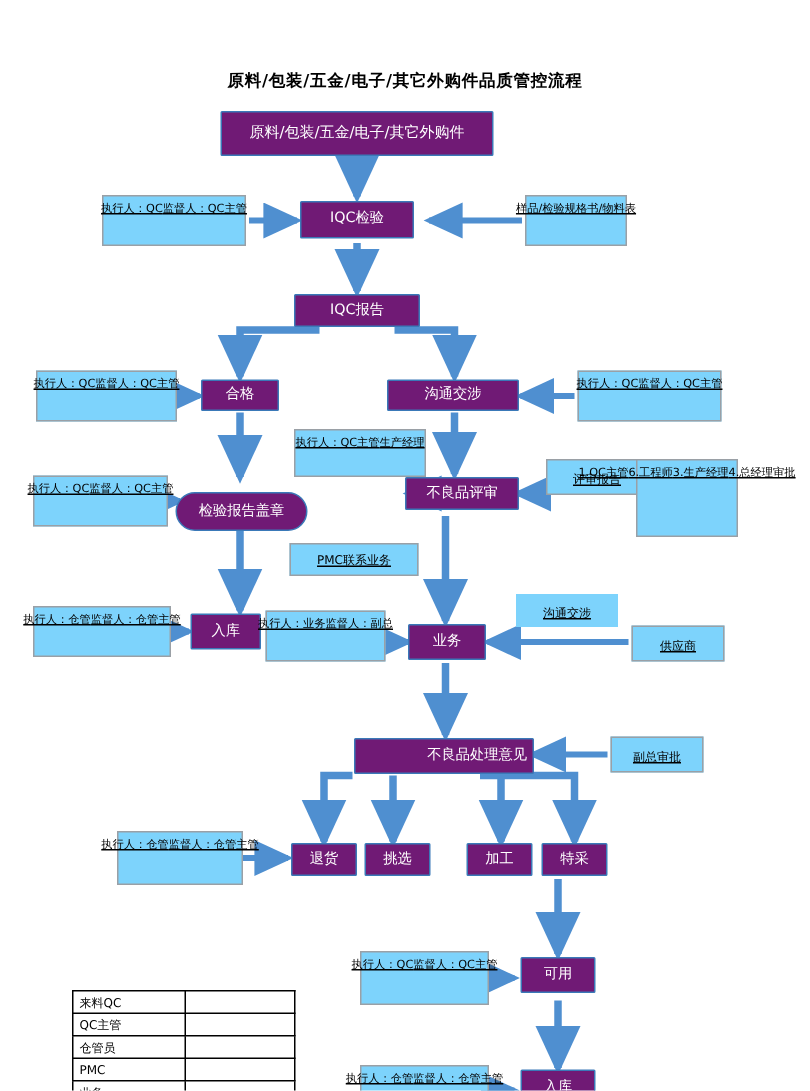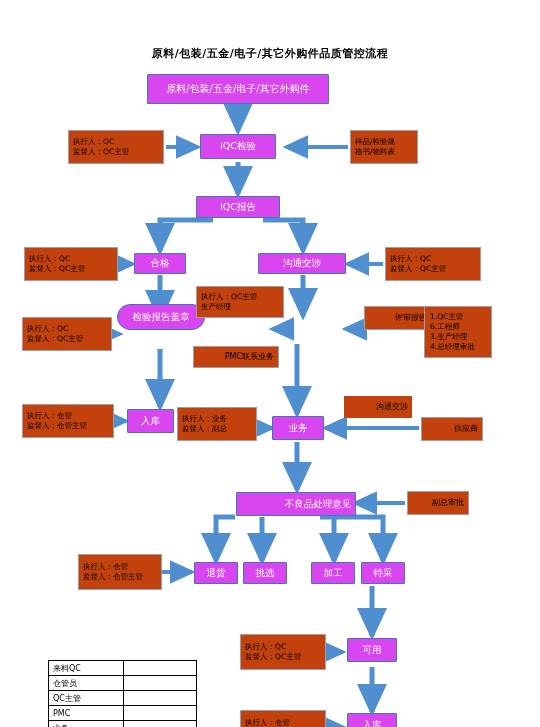--- a/index.html
+++ b/index.html
@@ -8,31 +8,31 @@
     font-family:"DejaVu Sans","Liberation Sans",sans-serif;
     position:relative;overflow:hidden;
   }
   #stage{position:absolute;left:0;top:0;width:492px;height:727px;margin-top:24px;}
   .title{
     position:absolute;left:0;top:22px;width:540px;text-align:center;
     font-size:11px;font-weight:bold;color:#000;letter-spacing:0.5px;
   }
   .node{
     position:absolute;box-sizing:border-box;
-    background:#d946ef;color:#ffffff;border:1px solid #3a79b8;
+    background:#701a75;color:#ffffff;border:1px solid #3a79b8;
     display:flex;align-items:center;justify-content:center;
     font-size:9.5px;text-align:center;line-height:1.15;
     border-radius:1px;
   }
   .node.big{font-size:10px;}
   .note{
-    position:absolute;box-sizing:border-box;background:#c2410c;
+    position:absolute;box-sizing:border-box;background:#7dd3fc;
     border:1px solid #9aa0a6;color:#000;
     font-size:7.5px;line-height:1.35;padding:3px 4px;
-    display:flex;flex-direction:column;justify-content:center;
+    display:flex;flex-direction:row;justify-content:center;text-decoration:underline;
   }
   .note.center{align-items:flex-end;justify-content:center;text-align:center;font-size:8px;}
   .note .ln{white-space:nowrap;}
   .note.list{font-size:7.5px;line-height:1.35;padding:3px 5px;}
   svg#arrows{position:absolute;left:0;top:0;width:540px;height:727px;pointer-events:none;}
   table.legend{
     position:absolute;left:48px;top:636px;border-collapse:collapse;
     font-size:8px;color:#000;
   }
   table.legend td{
@@ -119,22 +119,23 @@
   <div class="node big" style="left:147px;top:50px;width:182px;height:30px;">原料/包装/五金/电子/其它外购件</div>
 
   <div class="node" style="left:196px;top:172px;width:84px;height:22px;">IQC报告</div>
 
   <div class="node" style="left:200px;top:110px;width:76px;height:25px;">IQC检验</div>
 
   <div class="node" style="left:134px;top:229px;width:52px;height:21px;">合格</div>
 
   <div class="node" style="left:258px;top:229px;width:88px;height:21px;">沟通交涉</div>
 
-  <div class="node" style="left:117px;top:280px;width:88px;height:26px;border-radius:13px;">检验报告盖章</div>
-
+  <div class="node" style="left:117px;top:304px;width:88px;height:26px;border-radius:13px;">检验报告盖章</div>
+
+  <div class="node" style="left:270px;top:294px;width:76px;height:22px;">不良品评审</div>
 
   <div class="node" style="left:127px;top:385px;width:47px;height:24px;">入库</div>
 
   <div class="node" style="left:272px;top:392px;width:52px;height:24px;">业务</div>
 
   <div class="node" style="left:236px;top:468px;width:120px;height:24px;padding-left:44px;">不良品处理意见</div>
 
   <div class="node" style="left:194px;top:538px;width:44px;height:22px;">退货</div>
   <div class="node" style="left:243px;top:538px;width:44px;height:22px;">挑选</div>
   <div class="node" style="left:311px;top:538px;width:44px;height:22px;">加工</div>
@@ -178,21 +179,21 @@
     <span class="ln">评审报告</span>
   </div>
 
   <div class="note list" style="left:424px;top:282px;width:68px;height:52px;">
     <span class="ln">1.QC主管</span>
     <span class="ln">6.工程师</span>
     <span class="ln">3.生产经理</span>
     <span class="ln">4.总经理审批</span>
   </div>
 
-  <div class="note center" style="left:193px;top:322px;width:86px;height:22px;">
+  <div class="note center" style="left:193px;top:338px;width:86px;height:22px;">
     <span class="ln">PMC联系业务</span>
   </div>
 
   <div class="note" style="left:22px;top:380px;width:92px;height:34px;">
     <span class="ln">执行人：仓管</span>
     <span class="ln">监督人：仓管主管</span>
   </div>
 
   <div class="note" style="left:177px;top:383px;width:80px;height:34px;">
     <span class="ln">执行人：业务</span>
@@ -226,25 +227,25 @@
     <span class="ln">监督人：仓管主管</span>
   </div>
 
   <table class="legend">
     <tbody>
       <tr>
         <td class="k">来料QC</td>
         <td class="v"></td>
       </tr>
       <tr>
+        <td class="k">QC主管</td>
+        <td class="v"></td>
+      </tr>
+      <tr>
         <td class="k">仓管员</td>
-        <td class="v"></td>
-      </tr>
-      <tr>
-        <td class="k">QC主管</td>
         <td class="v"></td>
       </tr>
       <tr>
         <td class="k">PMC</td>
         <td class="v"></td>
       </tr>
       <tr>
         <td class="k">业务</td>
         <td class="v"></td>
       </tr>

